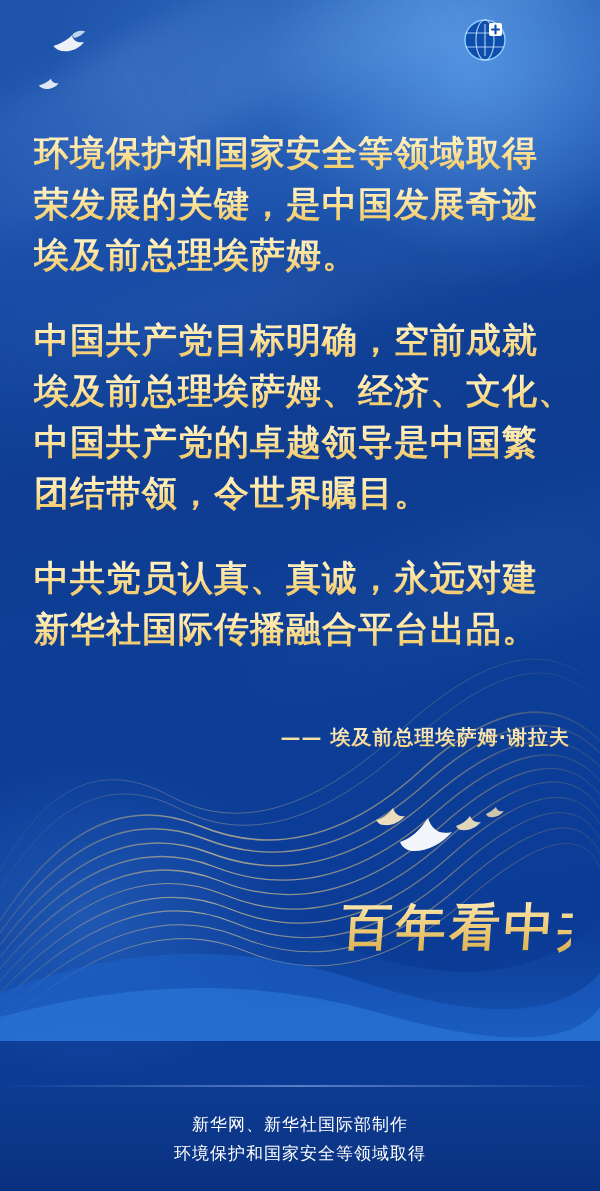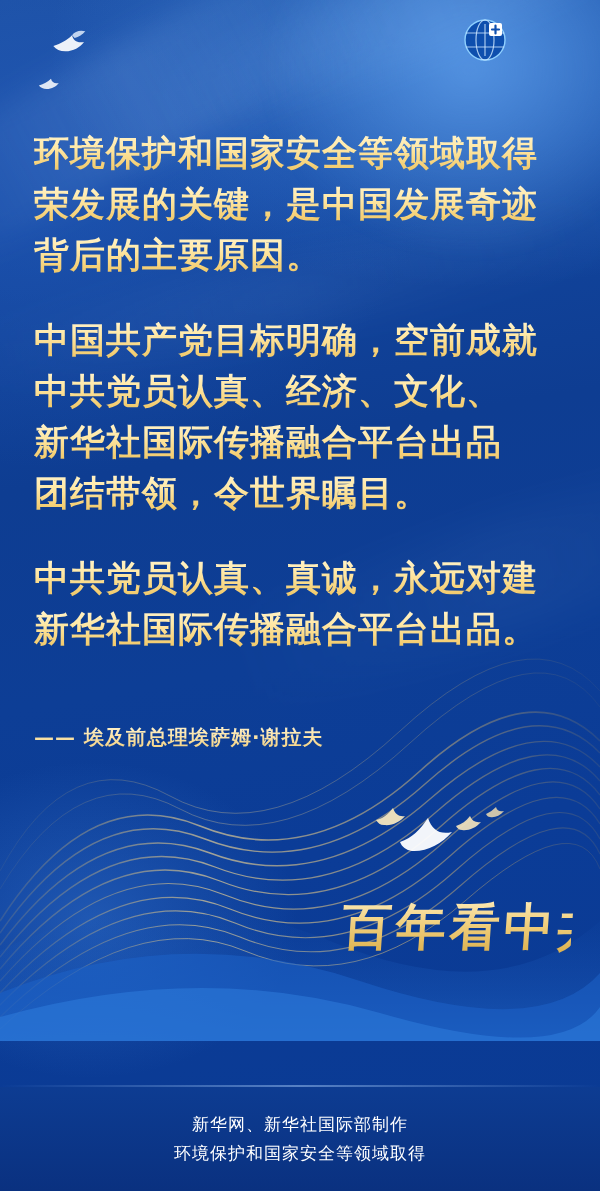--- a/index.html
+++ b/index.html
@@ -98,20 +98,21 @@
     white-space: nowrap;
   }
   .para { margin-bottom: 34px; }
   .para:last-child { margin-bottom: 0; margin-top: 21px; }
 
   .attribution {
     position: absolute;
     left: 34px;
     top: 724px;
     width: 536px;
+    text-align: right;
     font-size: 20px;
     letter-spacing: 1px;
     font-weight: 700;
     background: linear-gradient(180deg, #fff4d0 0%, #f3cf7d 100%);
     -webkit-background-clip: text;
     background-clip: text;
     color: transparent;
     -webkit-text-fill-color: transparent;
   }
 
@@ -210,26 +211,26 @@
           <path d="M32.5 7.5 v8 M29 11.5 h7" stroke="#0e4fae" stroke-width="2.2" stroke-linecap="round"></path>
         </g>
       </svg>
     </div>
   </div>
 
   <div class="quote">
     <div class="para">
       <div class="qline">环境保护和国家安全等领域取得</div>
       <div class="qline">荣发展的关键，是中国发展奇迹</div>
-      <div class="qline">背后的主要原因。</div>
+      <div class="qline">埃及前总理埃萨姆。</div>
     </div>
     <div class="para">
       <div class="qline">中国共产党目标明确，空前成就</div>
-      <div class="qline">中共党员认真、经济、文化、</div>
-      <div class="qline">新华社国际传播融合平台出品</div>
+      <div class="qline">埃及前总理埃萨姆、经济、文化、</div>
+      <div class="qline">中国共产党的卓越领导是中国繁</div>
       <div class="qline">团结带领，令世界瞩目。</div>
     </div>
     <div class="para">
       <div class="qline">中共党员认真、真诚，永远对建</div>
       <div class="qline">新华社国际传播融合平台出品。</div>
     </div>
   </div>
 
   <div class="attribution">—— 埃及前总理埃萨姆·谢拉夫</div>
 

